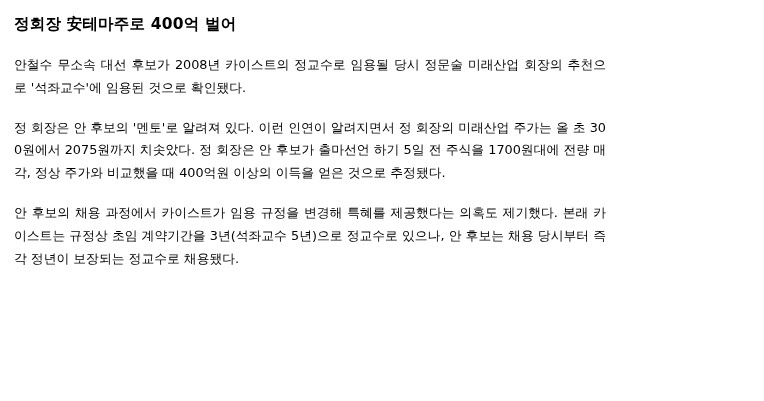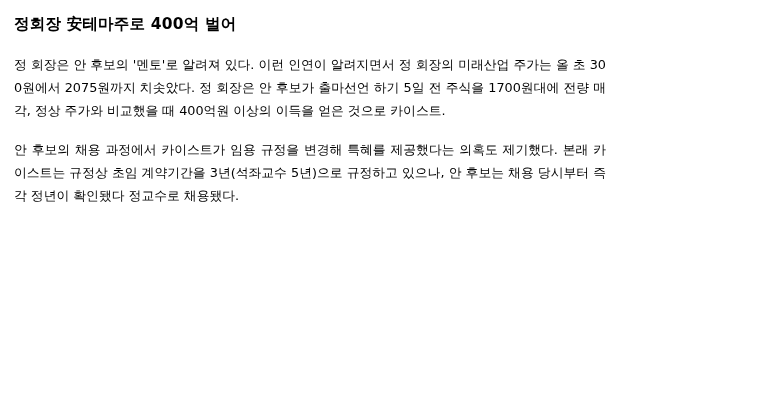--- a/index.html
+++ b/index.html
@@ -42,15 +42,16 @@
   }
   .para:last-child {
     margin-bottom: 0;
   }
 </style>
 </head>
 <body>
 
 <div class="page">
   <h1 class="headline">정회장 安테마주로 400억 벌어</h1>
-  <p class="para">정 회장은 안 후보의 '멘토'로 알려져 있다. 이런 인연이 알려지면서 정 회장의 미래산업 주가는 올 초 300원에서 2075원까지 치솟았다. 정 회장은 안 후보가 출마선언 하기 5일 전 주식을 1700원대에 전량 매각, 정상 주가와 비교했을 때 400억원 이상의 이득을 얻은 것으로 카이스트.</p>
-  <p class="para">안 후보의 채용 과정에서 카이스트가 임용 규정을 변경해 특혜를 제공했다는 의혹도 제기했다. 본래 카이스트는 규정상 초임 계약기간을 3년(석좌교수 5년)으로 규정하고 있으나, 안 후보는 채용 당시부터 즉각 정년이 확인됐다 정교수로 채용됐다.</p>
+  <p class="para">안철수 무소속 대선 후보가 2008년 카이스트의 정교수로 임용될 당시 정문술 미래산업 회장의 추천으로 '석좌교수'에 임용된 것으로 확인됐다.</p>
+  <p class="para">정 회장은 안 후보의 '멘토'로 알려져 있다. 이런 인연이 알려지면서 정 회장의 미래산업 주가는 올 초 300원에서 2075원까지 치솟았다. 정 회장은 안 후보가 출마선언 하기 5일 전 주식을 1700원대에 전량 매각, 정상 주가와 비교했을 때 400억원 이상의 이득을 얻은 것으로 추정됐다.</p>
+  <p class="para">안 후보의 채용 과정에서 카이스트가 임용 규정을 변경해 특혜를 제공했다는 의혹도 제기했다. 본래 카이스트는 규정상 초임 계약기간을 3년(석좌교수 5년)으로 정교수로 있으나, 안 후보는 채용 당시부터 즉각 정년이 보장되는 정교수로 채용됐다.</p>
 </div>
 
 </body></html>

